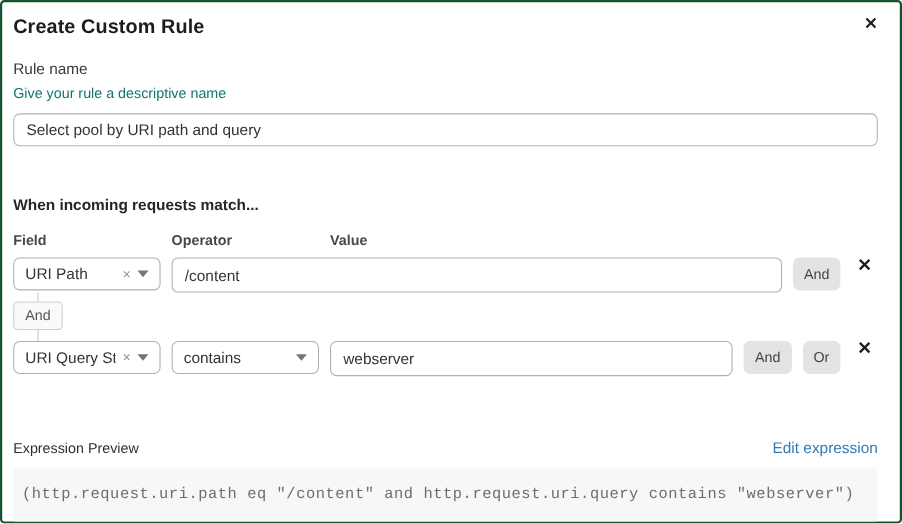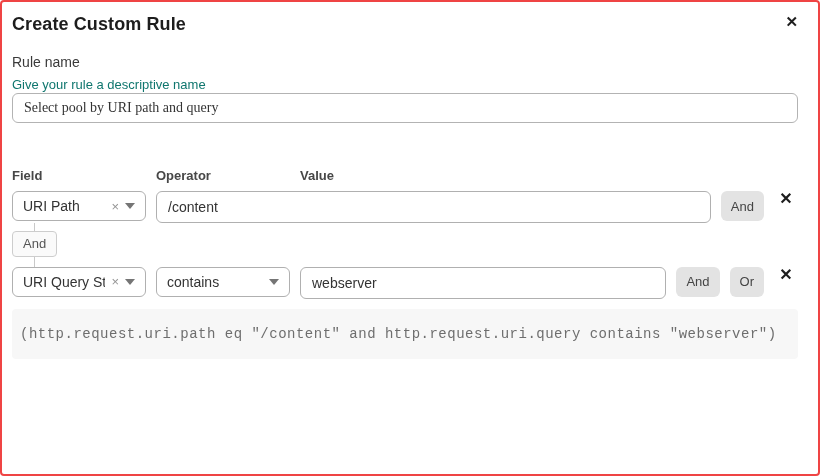--- a/index.html
+++ b/index.html
@@ -1,40 +1,40 @@
 <!DOCTYPE html>
 <html><head>
 <meta charset="utf-8">
 <style>
   html,body{margin:0;padding:0;background:#fff;}
   .dialog{
     box-sizing:border-box;
     width:820px;height:476px;
     background:#fff;
-    border:2px solid #ef4444;
+    border:2px solid #14532d;
     border-radius:4px;
     padding:10px 20px 12px 10px;
     font-family:"Liberation Sans", sans-serif;
     position:relative;
     overflow:hidden;
   }
   
   .dialog-header{display:flex;justify-content:space-between;align-items:flex-start;}
   .dialog-title{font-size:18px;font-weight:bold;color:#1d1d1d;margin:2px 0 0 0;letter-spacing:0.1px;}
   .close-btn{background:none;border:none;padding:0;margin:2px 0 0 0;cursor:pointer;
     font-size:15px;font-weight:bold;color:#1d1d1d;line-height:1;}
   
   .rule-name-section{margin-top:19px;}
   .field-label{font-size:14px;color:#3a3a3a;}
   .helper-text{font-size:13px;color:#0f766e;margin-top:7px;}
   .text-input{
     box-sizing:border-box;display:block;width:100%;height:30px;
     border:1px solid #b3b3b3;border-radius:6px;
-    padding:0 11px;font-size:14px;color:#333;margin-top:1px;
-    font-family:Liberation Serif, serif;background:#fff;outline:none;
+    padding:0 11px;font-size:14px;color:#333;margin-top:11px;
+    font-family:Liberation Sans, sans-serif;background:#fff;outline:none;
   }
   
   .match-section{margin-top:45px;}
   .match-heading{font-size:14px;font-weight:bold;color:#262626;}
   .cols{display:flex;gap:10px;margin-top:17px;font-size:13px;color:#474747;font-weight:bold;}
   .col-field,.col-operator{width:134px;}
   .col-value{flex:1;}
   .cond-row{display:flex;gap:10px;align-items:flex-start;margin-top:8px;}
   .select{
     box-sizing:border-box;width:134px;height:30px;flex:0 0 134px;
@@ -88,20 +88,21 @@
     </button>
   </div>
 
   <div class="rule-name-section">
     <div class="field-label">Rule name</div>
     <div class="helper-text">Give your rule a descriptive name</div>
     <input class="text-input" type="text" value="Select pool by URI path and query" style="">
   </div>
 
   <div class="match-section">
+    <div class="match-heading">When incoming requests match...</div>
 
     <div class="cols">
       <div class="col-field">Field</div>
       <div class="col-operator">Operator</div>
       <div class="col-value">Value</div>
     </div>
 
     <div class="cond-row">
       <div class="select">
         <span class="sel-text">URI Path</span>
@@ -133,15 +134,19 @@
       </div>
       <input class="value-input" type="text" value="webserver" style="">
       <button class="join-btn">And</button>
       <button class="join-btn">Or</button>
       <button class="remove-btn">
         <span>✕</span>
       </button>
     </div>
   </div>
 
+  <div class="expr-header">
+    <div class="expr-label">Expression Preview</div>
+    <a class="edit-link" style="color: rgb(47, 124, 184);">Edit expression</a>
+  </div>
   <div class="code-block">(http.request.uri.path eq "/content" and http.request.uri.query contains "webserver")</div>
 
 </div>
 
 </body></html>

